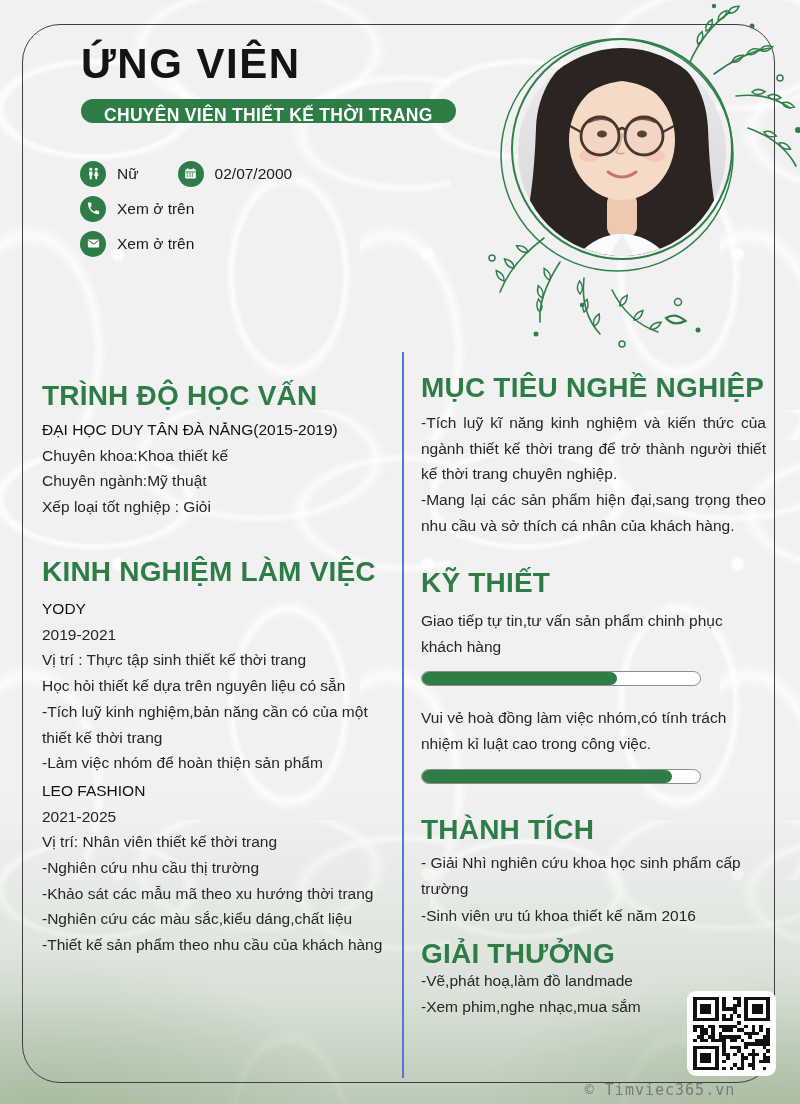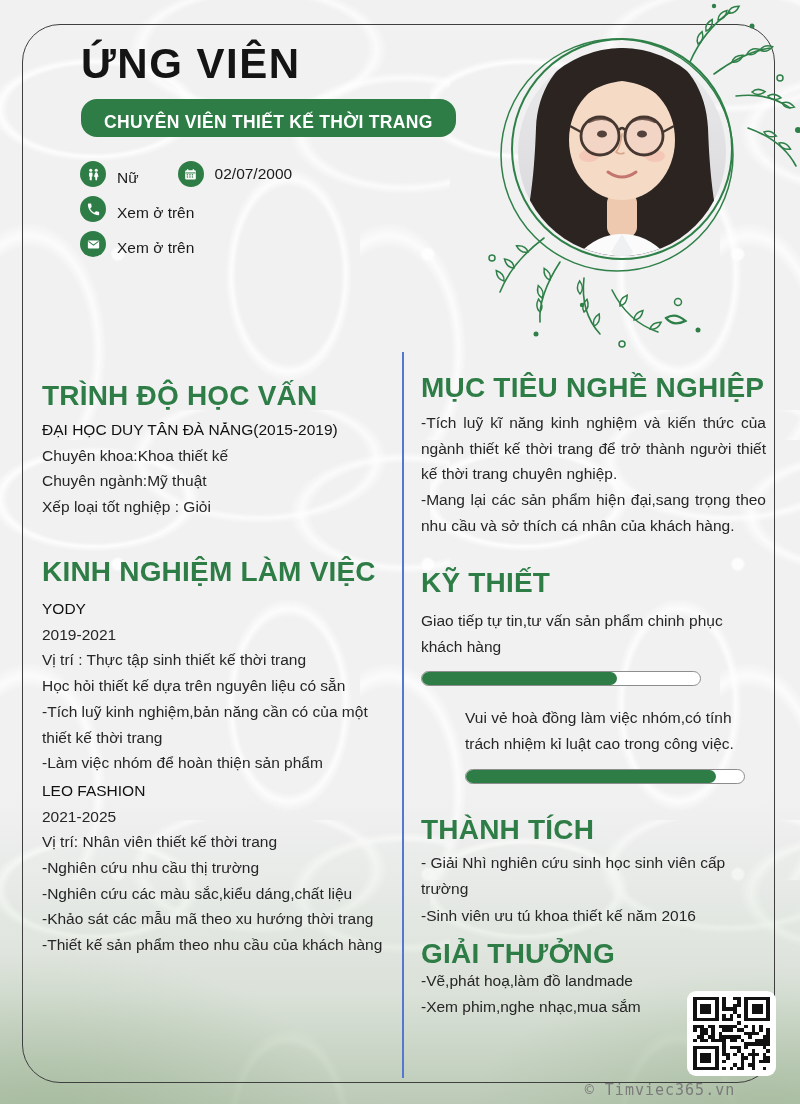--- a/index.html
+++ b/index.html
@@ -17,36 +17,36 @@
   .bg-tint{position:absolute;inset:0;pointer-events:none;
         background:
           radial-gradient(ellipse 430px 250px at 6% 102%, rgba(148,175,138,.55), rgba(148,175,138,0) 70%),
           radial-gradient(ellipse 430px 230px at 96% 102%, rgba(148,175,138,.5), rgba(148,175,138,0) 70%),
           linear-gradient(to bottom, rgba(160,185,150,0) 72%, rgba(160,185,150,.28) 90%, rgba(143,170,133,.55) 100%);}
   .card-border{position:absolute;left:22px;top:24px;width:751px;height:1057px;
         border:1.6px solid #3f3f3f;border-radius:38px;}
   .title{position:absolute;left:81px;top:40px;font-size:42px;font-weight:800;
         color:#141414;letter-spacing:1.5px;}
   .badge{position:absolute;left:81px;top:99px;height:24px;line-height:32px;
-        padding:7px 23px;border-radius:16px;color:#fff;font-size:17.5px;font-weight:700;letter-spacing:.3px;}
+        padding:0 23px;border-radius:16px;color:#fff;font-size:17.5px;font-weight:700;letter-spacing:.3px;}
   .contact{position:absolute;left:80px;top:160px;}
-  .c-row{display:flex;align-items:flex-end;height:27px;margin-bottom:8px;}
+  .c-row{display:flex;align-items:center;height:27px;margin-bottom:8px;}
   .c-ico{width:26px;height:26px;border-radius:50%;display:flex;align-items:center;justify-content:center;flex:0 0 26px;}
   .c-ico svg{width:15px;height:15px;}
   .c-label{margin-left:11px;font-size:15.5px;color:#1b1b1b;}
   .c-group2{display:flex;align-items:center;margin-left:39px;}
   .photo-wrap{position:absolute;left:452px;top:0;width:348px;height:352px;}
   .divider{position:absolute;left:402px;top:352px;width:1.6px;height:726px;}
   .sec-heading{position:absolute;font-size:28px;font-weight:700;letter-spacing:.2px;}
   .body-col{position:absolute;font-size:15.5px;color:#262626;line-height:25.7px;}
   .b{font-weight:400;color:#111;}
   .just{text-align:justify;}
   .bar-track{width:278px;height:13px;border:1.4px solid #8d8d8d;border-radius:8px;background:#fff;margin-top:12px;}
   .bar-fill{height:100%;border-radius:8px;}
-  .skill-item2{margin-top:19px;margin-left:44px;}
+  .skill-item2{margin-top:19px;}
   .qr{position:absolute;left:687px;top:991px;width:89px;height:85px;background:#fff;border-radius:9px;
       display:flex;align-items:center;justify-content:center;}
   .footer{position:absolute;left:540px;top:1081px;width:240px;text-align:center;
       font-family:"DejaVu Sans Mono",monospace;font-size:15px;letter-spacing:1px;color:#7a7a7a;}
 </style>
 </head>
 <body>
 
 <div class="page">
   <div class="bg-tint"></div>
@@ -208,22 +208,22 @@
     <div class="b">YODY</div>
     <div>2019-2021</div>
     <div>Vị trí : Thực tập sinh thiết kế thời trang</div>
     <div>Học hỏi thiết kế dựa trên nguyên liệu có sẵn</div>
     <div>-Tích luỹ kinh nghiệm,bản năng cần có của một thiết kế thời trang</div>
     <div>-Làm việc nhóm để hoàn thiện sản phẩm</div>
     <div class="b" style="margin-top:2px;">LEO FASHION</div>
     <div>2021-2025</div>
     <div>Vị trí: Nhân viên thiết kế thời trang</div>
     <div>-Nghiên cứu nhu cầu thị trường</div>
+    <div>-Khảo sát các mẫu mã theo xu hướng thời trang</div>
     <div>-Nghiên cứu các màu sắc,kiểu dáng,chất liệu</div>
-    <div>-Khảo sát các mẫu mã theo xu hướng thời trang</div>
     <div>-Thiết kế sản phẩm theo nhu cầu của khách hàng</div>
   </div>
 
   <div class="sec-heading" style="left:421px;top:372px;color:#2e7d46;">MỤC TIÊU NGHỀ NGHIỆP</div>
   <div class="body-col just" style="left:421px;top:410px;width:345px;">
     <div>-Tích luỹ kĩ năng kinh nghiệm và kiến thức của ngành thiết kế thời trang để trở thành người thiết kế thời trang chuyên nghiệp.</div>
     <div>-Mang lại các sản phẩm hiện đại,sang trọng theo nhu cầu và sở thích cá nhân của khách hàng.</div>
   </div>
 
   <div class="sec-heading" style="left:421px;top:567px;color:#2e7d46;">KỸ THIẾT</div>
@@ -237,21 +237,21 @@
     <div class="skill-item2">
       <div>Vui vẻ hoà đồng làm việc nhóm,có tính trách nhiệm kỉ luật cao trong công việc.</div>
       <div class="bar-track">
         <div class="bar-fill" style="background: rgb(46, 125, 70); width: 90%;"></div>
       </div>
     </div>
   </div>
 
   <div class="sec-heading" style="left:421px;top:814px;color:#2e7d46;">THÀNH TÍCH</div>
   <div class="body-col" style="left:421px;top:850px;width:348px;line-height:26.3px;">
-    <div>- Giải Nhì nghiên cứu sinh học sinh viên cấp trường</div>
+    <div>- Giải Nhì nghiên cứu khoa học sinh phẩm cấp trường</div>
     <div>-Sinh viên ưu tú khoa thiết kế năm 2016</div>
   </div>
 
   <div class="sec-heading" style="left:421px;top:930px;color:#2e7d46;margin-top:8px;">GIẢI THƯỞNG</div>
   <div class="body-col" style="left:421px;top:968px;width:348px;line-height:26.3px;">
     <div>-Vẽ,phát hoạ,làm đồ landmade</div>
     <div>-Xem phim,nghe nhạc,mua sắm</div>
   </div>
 
   <div class="qr">

